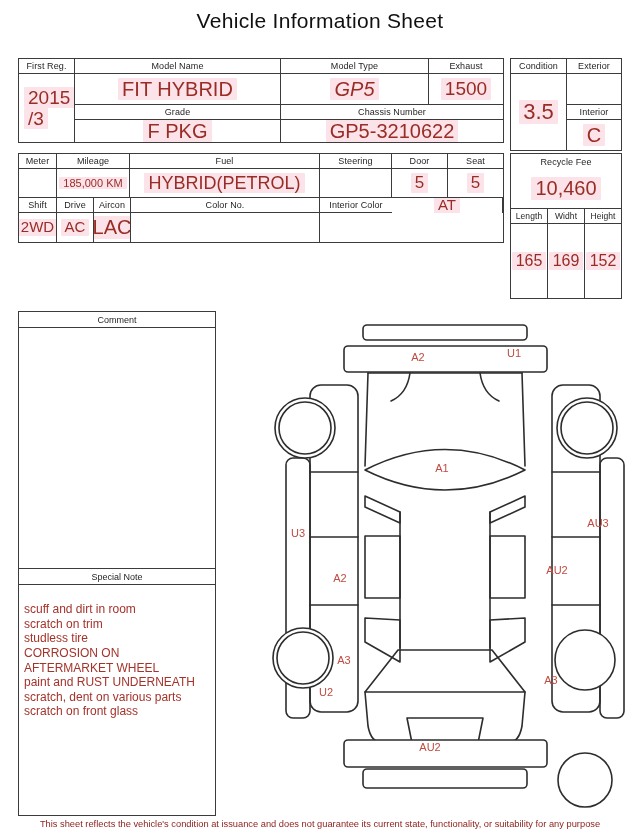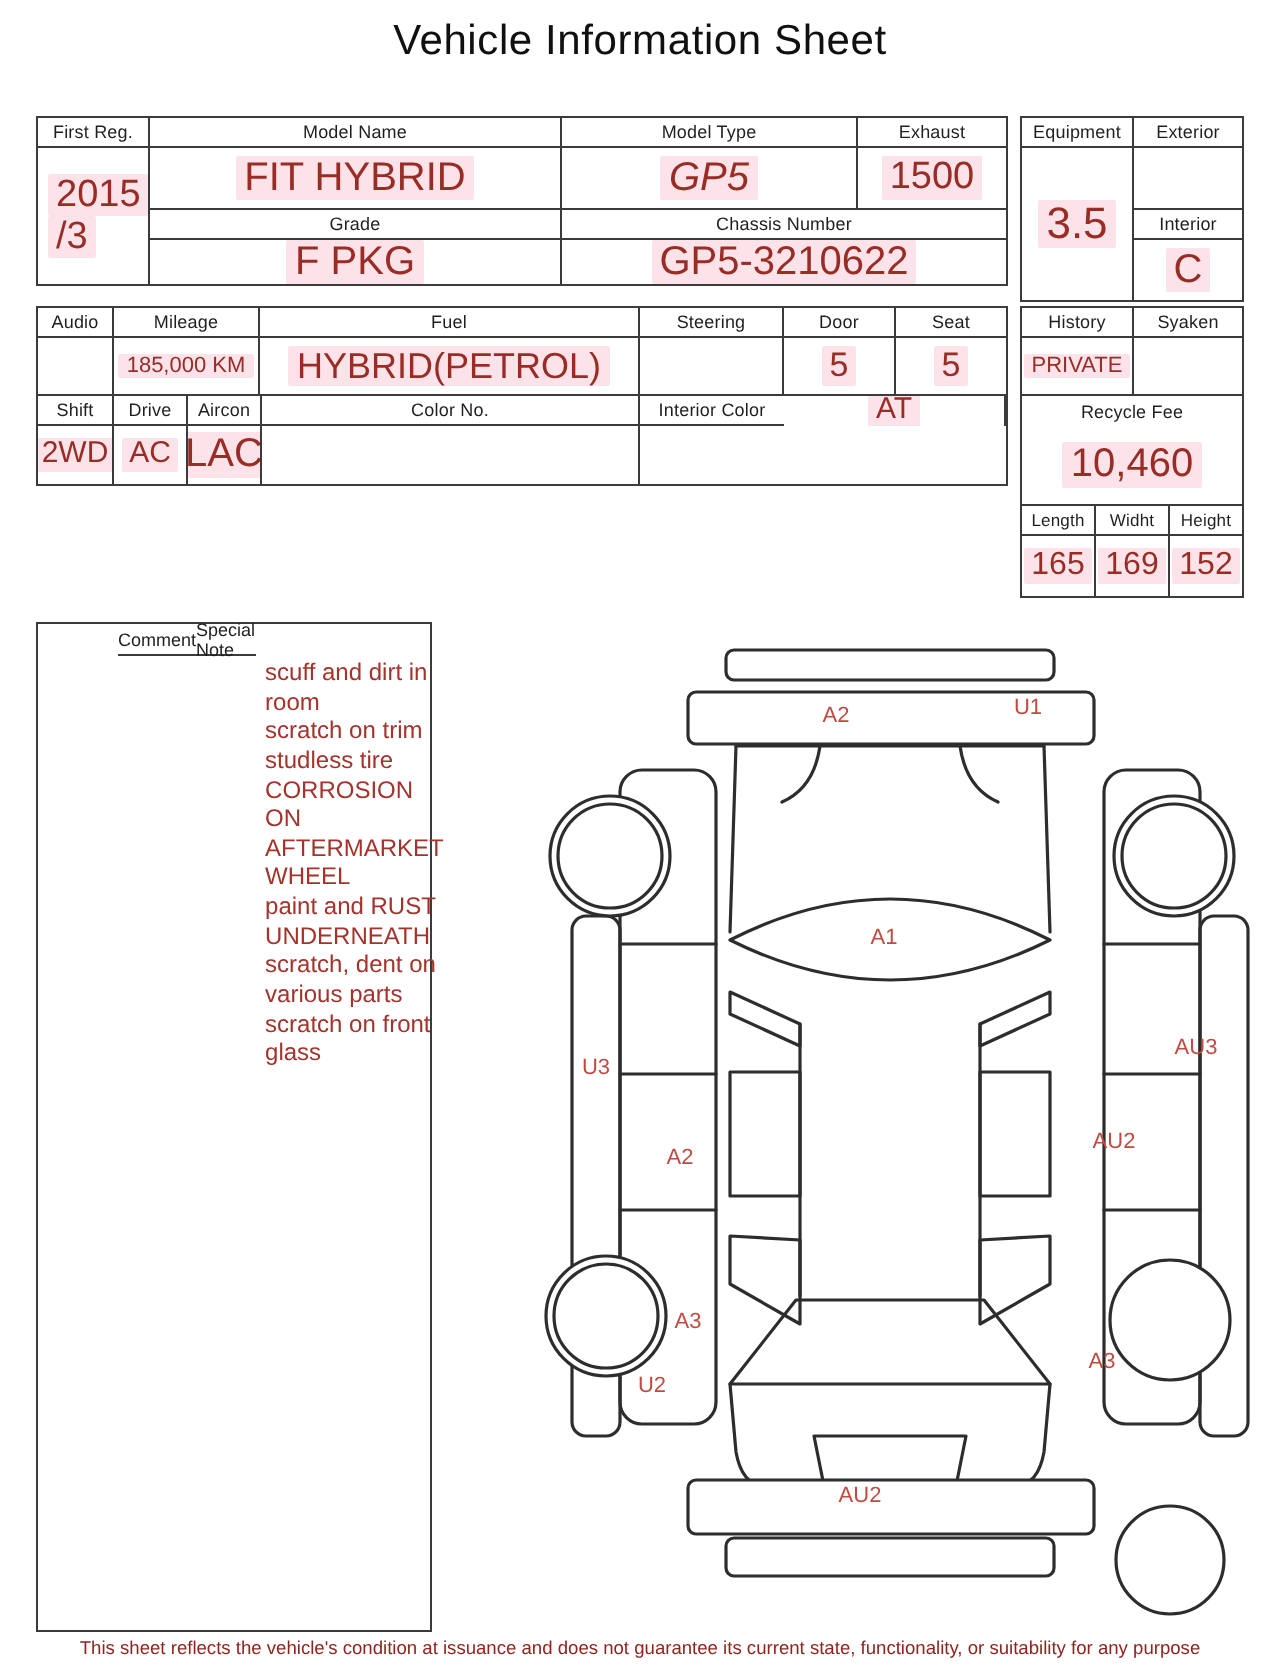--- a/index.html
+++ b/index.html
@@ -77,35 +77,35 @@
     <div class="cell h nr" style="grid-area:3/3/4/5;">Chassis Number</div>
     <div class="cell v f20 nb" style="grid-area:4/2/5/3;">
         <span class="hl">F PKG</span>
       </div>
     <div class="cell v f20 nr nb" style="grid-area:4/3/5/5;">
         <span class="hl">GP5-3210622</span>
       </div>
   </div>
 
   <div class="abs tbl grid" style="left:510px;top:58px;width:112px;height:93px;grid-template-columns:56px 1fr;grid-template-rows:15px 31px 15px 1fr;">
-    <div class="cell h" style="grid-area:1/1/2/2;">Equipment</div>
+    <div class="cell h" style="grid-area:1/1/2/2;">Condition</div>
     <div class="cell h nr" style="grid-area:1/2/2/3;">Exterior</div>
     <div class="cell v f22 nb" style="grid-area:2/1/5/2;">
         <span class="hl">3.5</span>
       </div>
     <div class="cell v f19 nr" style="grid-area:2/2/3/3;"></div>
     <div class="cell h nr" style="grid-area:3/2/4/3;">Interior</div>
     <div class="cell v f20 nr nb" style="grid-area:4/2/5/3;">
         <span class="hl">C</span>
       </div>
   </div>
 
   <div class="abs tbl" style="left:18px;top:153px;width:486px;height:90px;">
     <div class="grid" style="grid-template-columns:38px 73px 190px 72px 56px 1fr;grid-template-rows:15px 29px;">
-      <div class="cell h">Audio</div>
+      <div class="cell h">Meter</div>
       <div class="cell h">Mileage</div>
       <div class="cell h">Fuel</div>
       <div class="cell h">Steering</div>
       <div class="cell h">Door</div>
       <div class="cell h nr">Seat</div>
       <div class="cell v"></div>
       <div class="cell v f11">
           <span class="hl">185,000 KM</span>
         </div>
       <div class="cell v f18">
@@ -136,28 +136,20 @@
         </div>
       <div class="cell v f20 nb">
           <span class="hl">BLACK</span>
         </div>
       <div class="cell v nb"></div>
       <div class="cell v nr nb"></div>
     </div>
   </div>
 
   <div class="abs tbl" style="left:510px;top:153px;width:112px;height:146px;display:flex;flex-direction:column;">
-    <div class="grid" style="grid-template-columns:56px 1fr;grid-template-rows:15px 29px;">
-      <div class="cell h">History</div>
-      <div class="cell h nr">Syaken</div>
-      <div class="cell v f11">
-          <span class="hl">PRIVATE</span>
-        </div>
-      <div class="cell v nr"></div>
-    </div>
     <div style="height:15px;display:flex;align-items:center;justify-content:center;" class="h">Recycle Fee</div>
     <div style="height:40px;border-bottom:1px solid #3b3b3b;display:flex;align-items:center;justify-content:center;box-sizing:border-box;" class="v f20">
         <span class="hl">10,460</span>
       </div>
     <div class="grid" style="flex:1;grid-template-columns:37px 37px 1fr;grid-template-rows:15px 1fr;">
       <div class="cell h h85">Length</div>
       <div class="cell h h85">Widht</div>
       <div class="cell h h85 nr">Height</div>
       <div class="cell v f16 nb">
           <span class="hl">165</span>
@@ -165,21 +157,21 @@
       <div class="cell v f16 nb">
           <span class="hl">169</span>
         </div>
       <div class="cell v f16 nr nb">
           <span class="hl">152</span>
         </div>
     </div>
   </div>
 
 
-  <div class="abs tbl" style="left:18px;top:311px;width:198px;height:505px;display:flex;flex-direction:row;padding-left:40px;">
+  <div class="abs tbl" style="left:18px;top:311px;width:198px;height:505px;display:flex;flex-direction:column;">
     <div class="panel-label">Comment</div>
     <div style="height:241px;border-bottom:1px solid #3b3b3b;box-sizing:border-box;" class="v"></div>
     <div class="panel-label">Special Note</div>
     <div class="note-text" style="flex:1;margin-top:12px;">scuff and dirt in room
 scratch on trim
 studless tire
 CORROSION ON AFTERMARKET WHEEL
 paint and RUST UNDERNEATH
 scratch, dent on various parts
 scratch on front glass</div>

